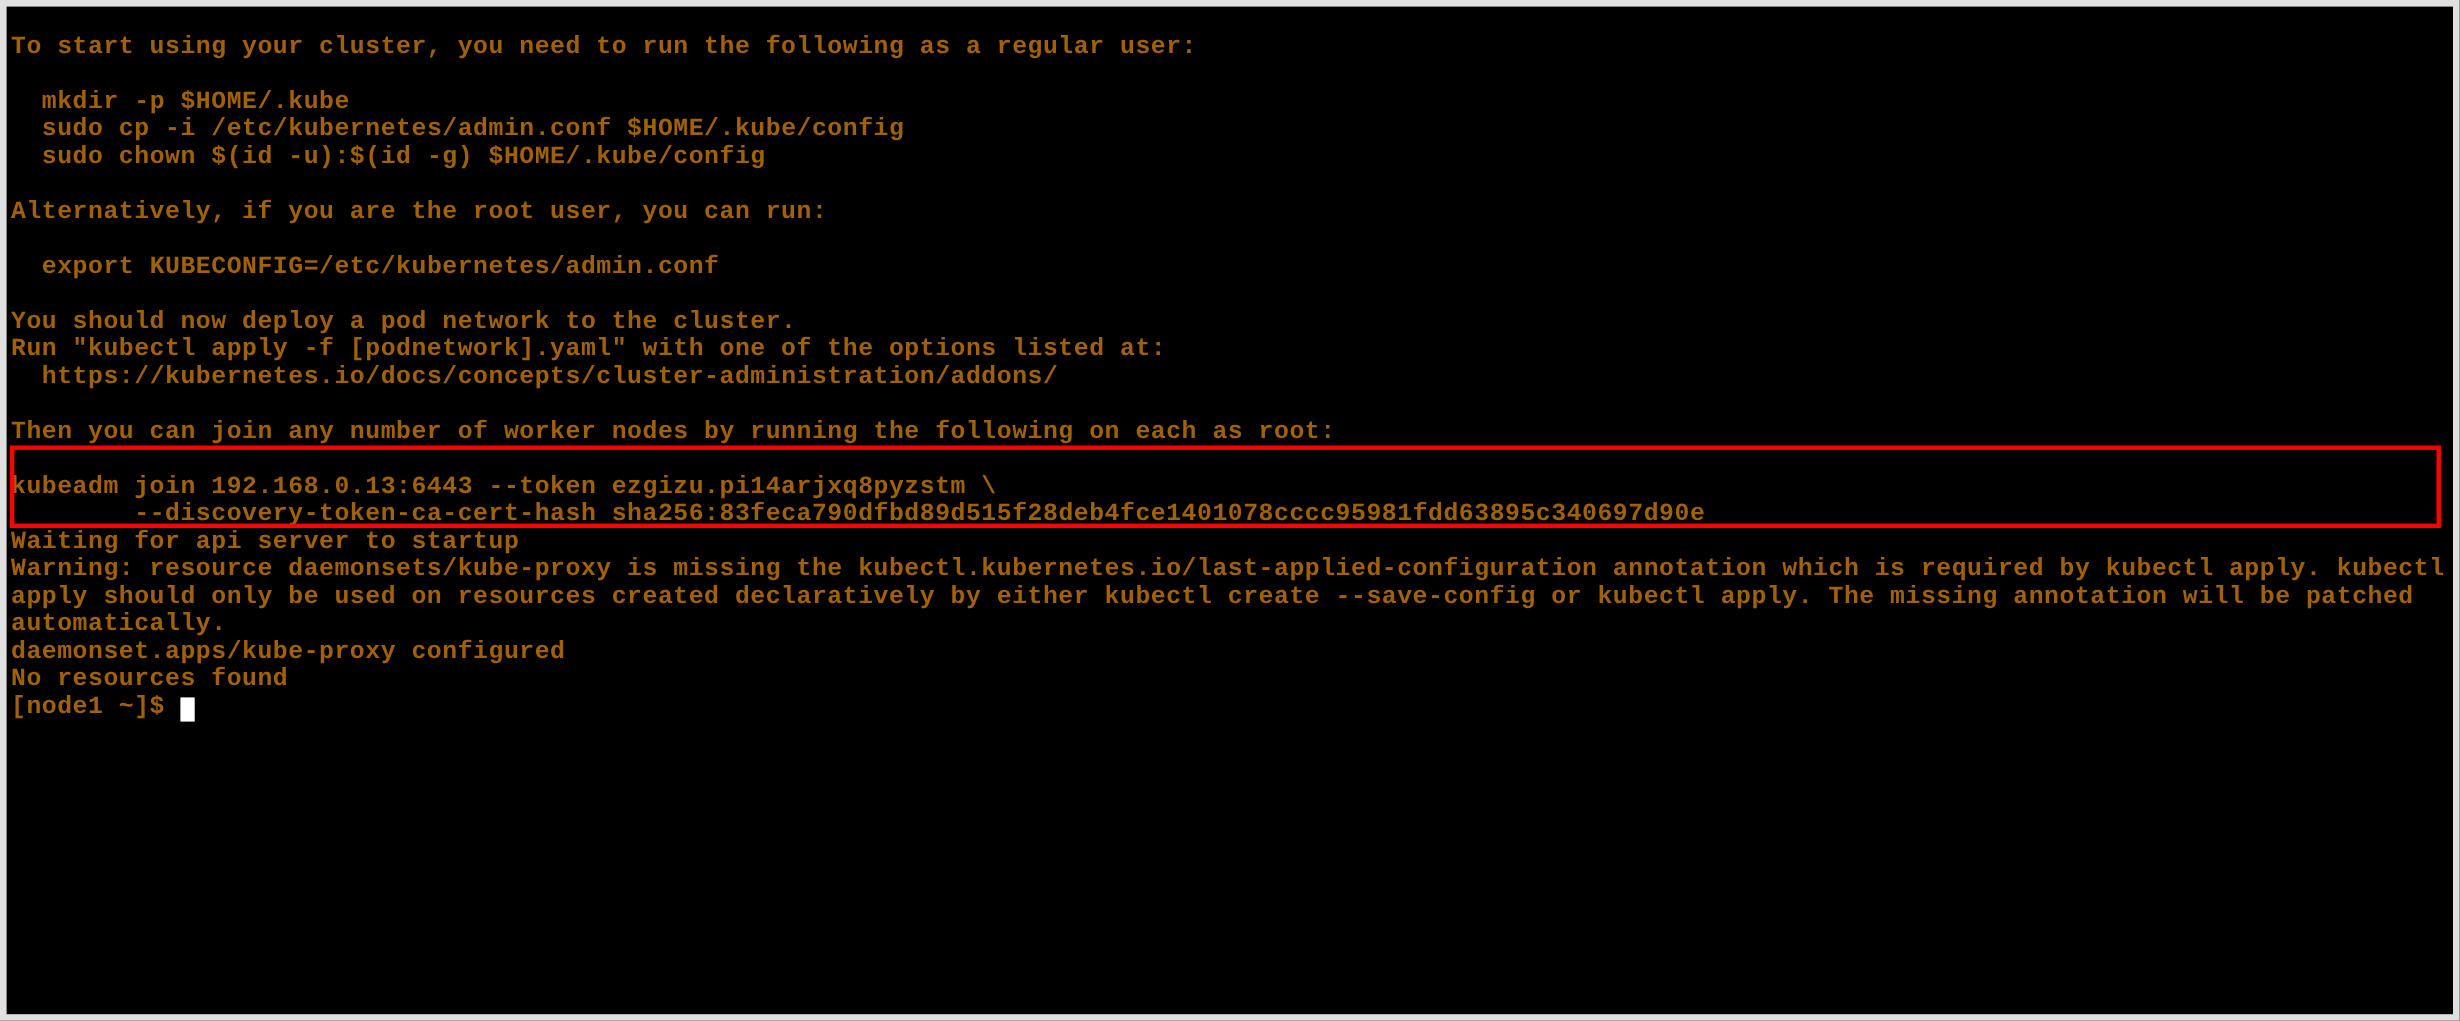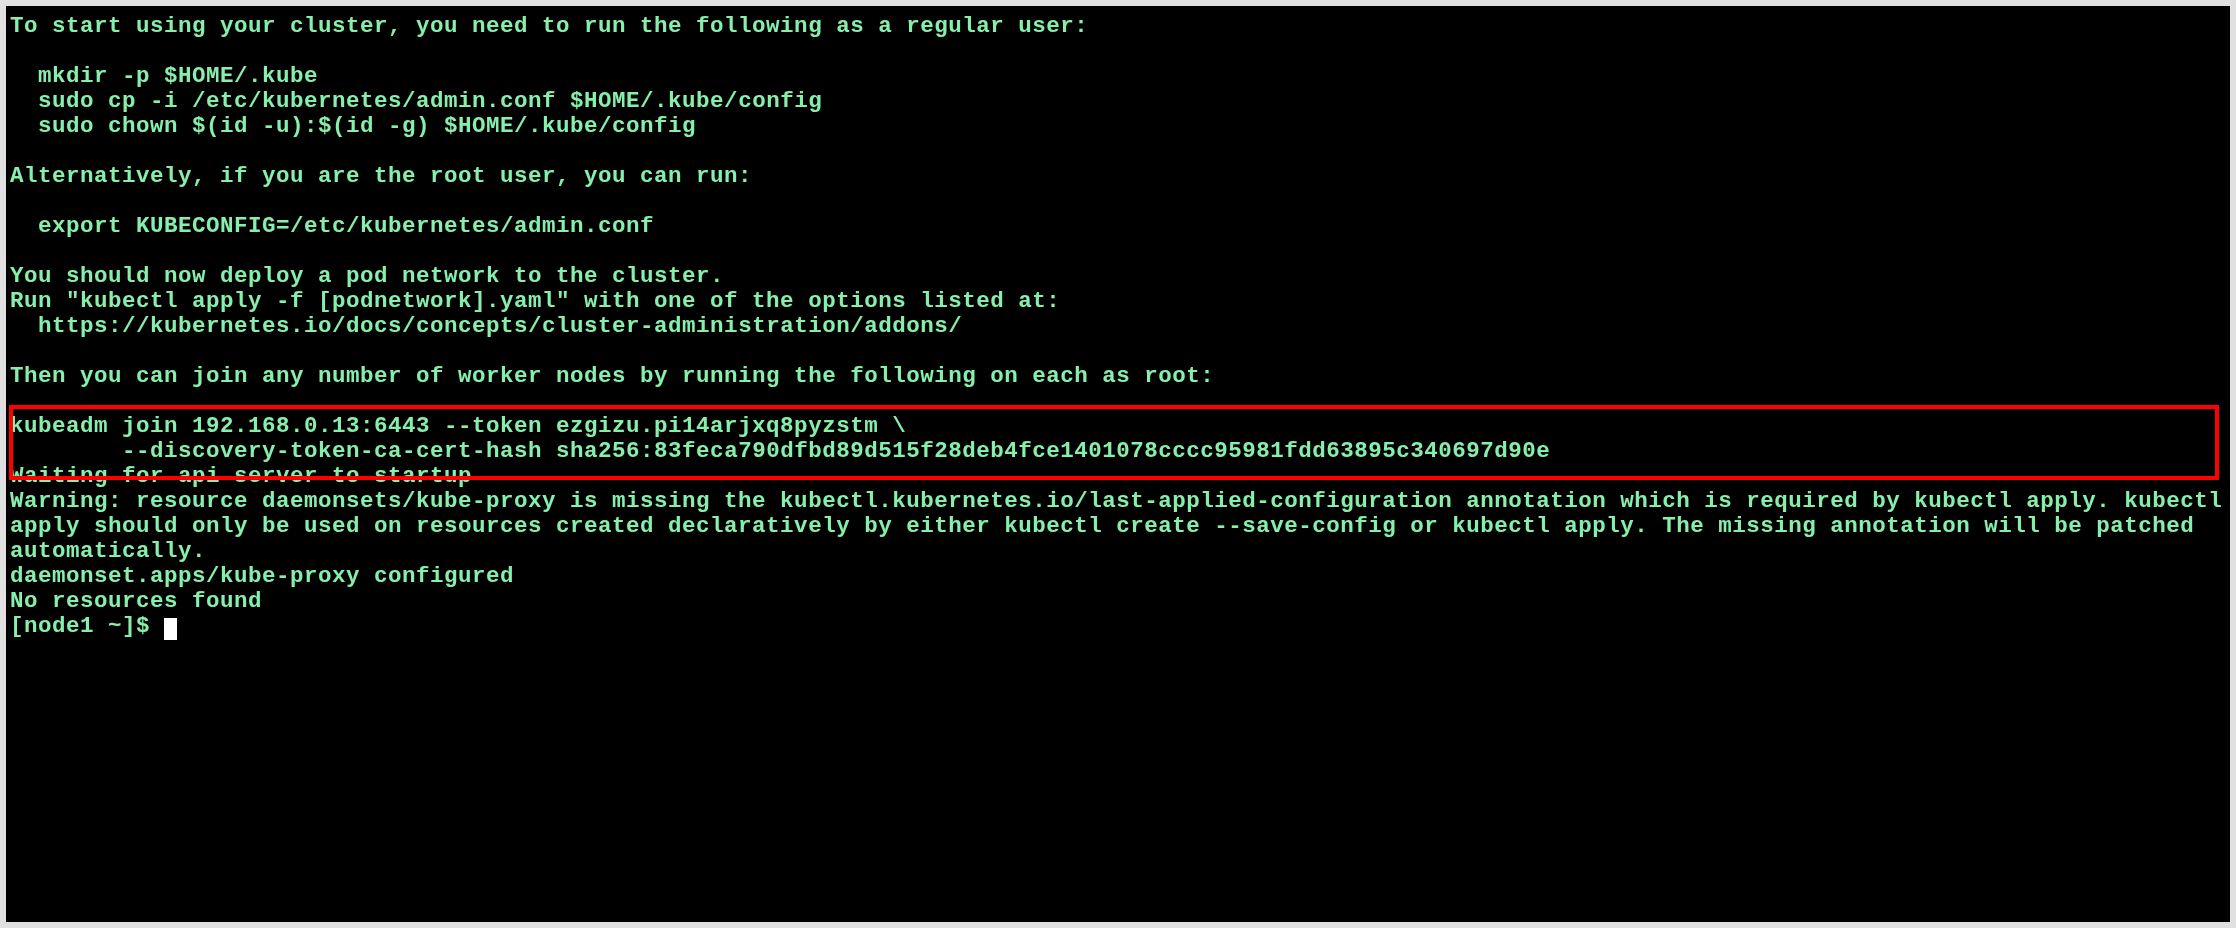--- a/index.html
+++ b/index.html
@@ -19,24 +19,24 @@
       border: 6px solid #e0e0e0;
       padding: 0;
       overflow: hidden;
       position: relative;
     }
     .terminal-content {
       font-family: "Consolas", "Menlo", "Courier New", monospace;
       font-size: 22.5px;
       font-weight: bold;
       line-height: 25px;
-      color: #86efac;
+      color: #a16207;
       white-space: pre-wrap;
       letter-spacing: 0.5px;
-      padding: 8px 0 8px 4px;
+      padding: 24px 0 8px 4px;
     }
     .highlight-box {
       position: absolute;
       border: 4px solid #ff0000;
       pointer-events: none;
       left: 3px;
       top: 399px;
       width: 2210px;
       height: 75px;
     }

